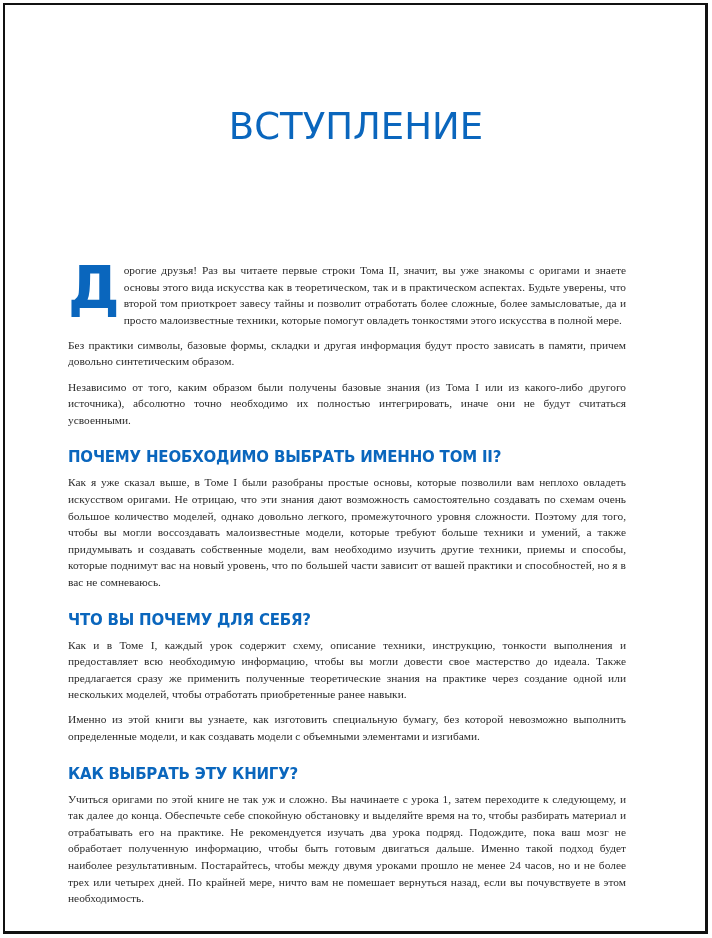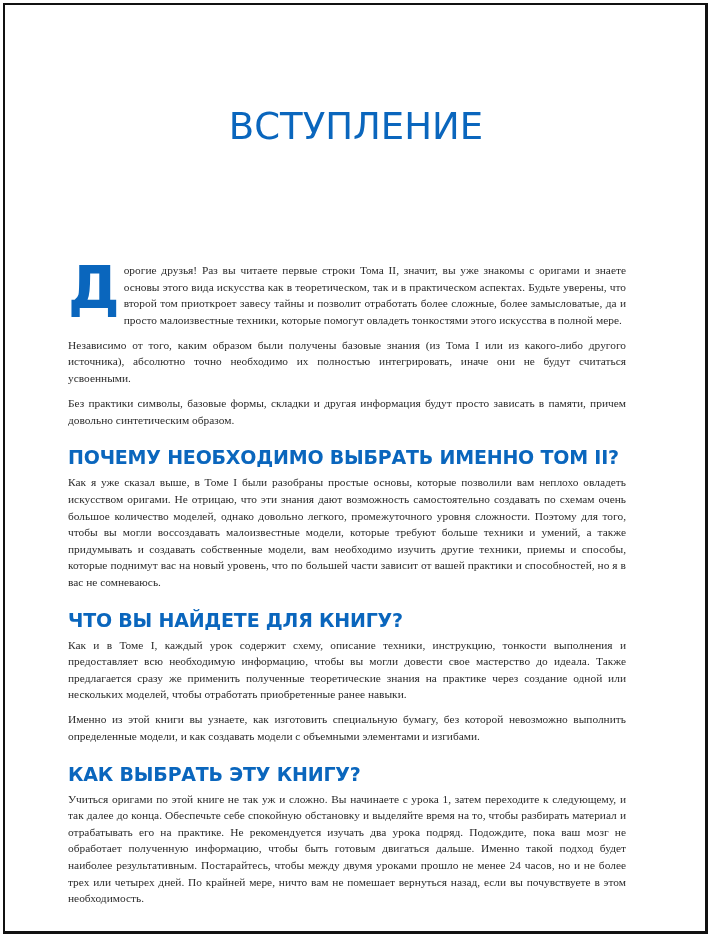--- a/index.html
+++ b/index.html
@@ -22,43 +22,43 @@
     font-family: "Liberation Serif", serif; font-size: 11.4px; line-height: 16.6px;
     color: #2b2b2b; text-align: justify;
   }
   .content p { margin: 0 0 8.5px 0; }
   .dropcap {
     float: left; font-family: "DejaVu Sans", sans-serif; font-weight: bold;
     color: #0a66bd; font-size: 58px; line-height: 50px; margin: 1px 4px 0 0;
     height: 52px;
   }
   .section-heading {
-    font-family: "DejaVu Sans", sans-serif; font-weight: bold; font-size: 19px;
+    font-family: "DejaVu Sans", sans-serif; font-weight: bold; font-size: 15px;
     color: #0a66bd; margin: 20px 0 8px 0; line-height: 18px; letter-spacing: -0.2px;
   }
 </style>
 </head>
 <body>
 
 <div class="page-frame"></div>
 
 <h1 class="title">ВСТУПЛЕНИЕ</h1>
 
 <div class="content">
   <p><span class="dropcap">Д</span><span>орогие друзья! Раз вы читаете первые строки Тома II, значит, вы уже знакомы с оригами и знаете основы этого вида искусства как в теоретическом, так и в практическом аспектах. Будьте уверены, что второй том приоткроет завесу тайны и позволит отработать более сложные, более замысловатые, да и просто малоизвестные техники, которые помогут овладеть тонкостями этого искусства в полной мере.</span></p>
+  <p>Без практики символы, базовые формы, складки и другая информация будут просто зависать в памяти, причем довольно синтетическим образом.</p>
   <p>Независимо от того, каким образом были получены базовые знания (из Тома I или из какого-либо другого источника), абсолютно точно необходимо их полностью интегрировать, иначе они не будут считаться усвоенными.</p>
-  <p>Без практики символы, базовые формы, складки и другая информация будут просто зависать в памяти, причем довольно синтетическим образом.</p>
 
   <div>
     <h2 class="section-heading">ПОЧЕМУ НЕОБХОДИМО ВЫБРАТЬ ИМЕННО ТОМ II?</h2>
     <p>Как я уже сказал выше, в Томе I были разобраны простые основы, которые позволили вам неплохо овладеть искусством оригами. Не отрицаю, что эти знания дают возможность самостоятельно создавать по схемам очень большое количество моделей, однако довольно легкого, промежуточного уровня сложности. Поэтому для того, чтобы вы могли воссоздавать малоизвестные модели, которые требуют больше техники и умений, а также придумывать и создавать собственные модели, вам необходимо изучить другие техники, приемы и способы, которые поднимут вас на новый уровень, что по большей части зависит от вашей практики и способностей, но я в вас не сомневаюсь.</p>
   </div>
 
   <div>
-    <h2 class="section-heading">ЧТО ВЫ НАЙДЕТЕ ДЛЯ КНИГУ?</h2>
+    <h2 class="section-heading">ЧТО ВЫ ПОЧЕМУ ДЛЯ СЕБЯ?</h2>
     <p>Как и в Томе I, каждый урок содержит схему, описание техники, инструкцию, тонкости выполнения и предоставляет всю необходимую информацию, чтобы вы могли довести свое мастерство до идеала. Также предлагается сразу же применить полученные теоретические знания на практике через создание одной или нескольких моделей, чтобы отработать приобретенные ранее навыки.</p>
     <p>Именно из этой книги вы узнаете, как изготовить специальную бумагу, без которой невозможно выполнить определенные модели, и как создавать модели с объемными элементами и изгибами.</p>
   </div>
 
   <div>
     <h2 class="section-heading">КАК ВЫБРАТЬ ЭТУ КНИГУ?</h2>
     <p>Учиться оригами по этой книге не так уж и сложно. Вы начинаете с урока 1, затем переходите к следующему, и так далее до конца. Обеспечьте себе спокойную обстановку и выделяйте время на то, чтобы разбирать материал и отрабатывать его на практике. Не рекомендуется изучать два урока подряд. Подождите, пока ваш мозг не обработает полученную информацию, чтобы быть готовым двигаться дальше. Именно такой подход будет наиболее результативным. Постарайтесь, чтобы между двумя уроками прошло не менее 24 часов, но и не более трех или четырех дней. По крайней мере, ничто вам не помешает вернуться назад, если вы почувствуете в этом необходимость.</p>
 
   </div>
 </div>

